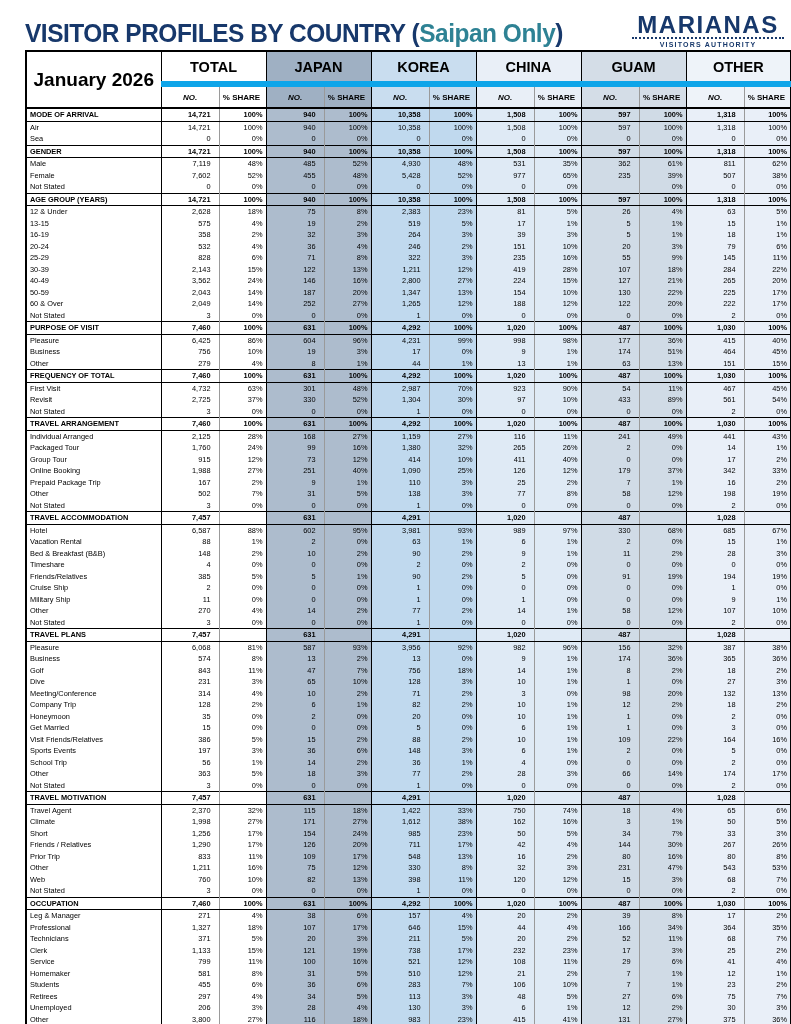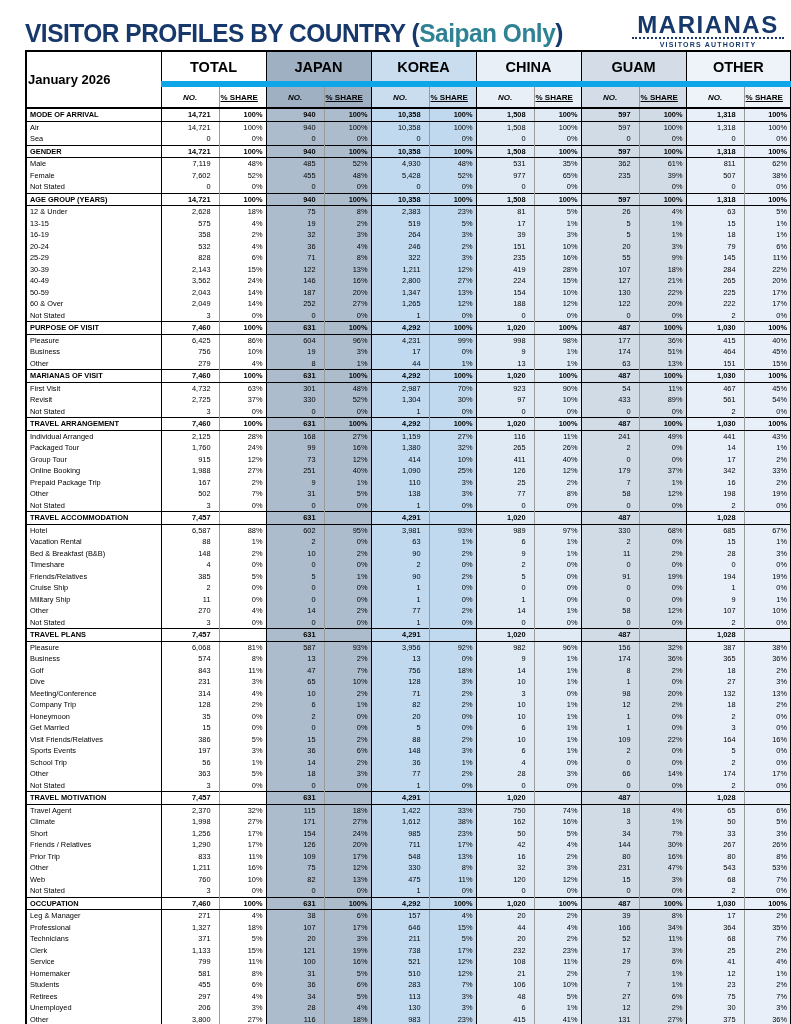--- a/index.html
+++ b/index.html
@@ -32,25 +32,25 @@
   .g3 { background:var(--china); }
   .g4 { background:var(--guam); }
   .g5 { background:var(--other); }
   th.g1, .los-head td.g1 { background:var(--japan_h); }
   th.g2, .los-head td.g2 { background:var(--korea_h); }
   th.g3, .los-head td.g3 { background:var(--china_h); }
   th.g4, .los-head td.g4 { background:var(--guam_h);margin-top:40px; }
   th.g5, .los-head td.g5 { background:var(--other_h); }
 
   
-  th.month { font-size:13px; font-weight:bold; text-align:left; border-right:1.5px solid #000; border-bottom:2px solid #000; }
+  th.month { font-size:19px; font-weight:bold; text-align:center; border-right:1.5px solid #000; border-bottom:2px solid #000; }
   th.ghead { font-size:14.5px; font-weight:bold; text-align:center; height:27px; border-left:1.5px solid #000; border-bottom:6px solid #0ea5e9; }
   th.subhead { font-size:8px; font-weight:bold; height:18px; border-bottom:2px solid #000; }
   th.subhead.no { text-align:center; border-left:1.5px solid #000;font-style:italic; }
-  th.subhead.share { text-align:left; padding-right:3px; border-left:1px solid #9a9a9a;text-decoration:underline; }
+  th.subhead.share { text-align:center; padding-right:3px; border-left:1px solid #9a9a9a; }
 
   
   .data-row td, .section-row td { height:9.4px; line-height:9.5px; font-size:7.4px; }
   td.label { text-align:left; padding-left:3px; }
   td.no { text-align:right; padding-right:8px; border-left:1.5px solid #000; }
   td.share { text-align:right; padding-right:3px; border-left:1px solid #9a9a9a; }
   .section-row td { font-weight:bold; border-top:1.5px solid #000; border-bottom:1px solid #000; }
 </style>
 </head>
 <body>
@@ -430,21 +430,21 @@
           <td class="g2 no">44</td>
           <td class="g2 share">1%</td>
           <td class="g3 no">13</td>
           <td class="g3 share">1%</td>
           <td class="g4 no">63</td>
           <td class="g4 share">13%</td>
           <td class="g5 no">151</td>
           <td class="g5 share">15%</td>
         </tr>
         <tr class="section-row">
-          <td class="label">MARIANAS OF VISIT</td>
+          <td class="label">FREQUENCY OF TOTAL</td>
           <td class="g0 no">7,460</td>
           <td class="g0 share">100%</td>
           <td class="g1 no">631</td>
           <td class="g1 share">100%</td>
           <td class="g2 no">4,292</td>
           <td class="g2 share">100%</td>
           <td class="g3 no">1,020</td>
           <td class="g3 share">100%</td>
           <td class="g4 no">487</td>
           <td class="g4 share">100%</td>
@@ -1080,21 +1080,21 @@
           <td class="g4 share">47%</td>
           <td class="g5 no">543</td>
           <td class="g5 share">53%</td>
         </tr>
         <tr class="data-row">
           <td class="label">Web</td>
           <td class="g0 no">760</td>
           <td class="g0 share">10%</td>
           <td class="g1 no">82</td>
           <td class="g1 share">13%</td>
-          <td class="g2 no">475</td>
+          <td class="g2 no">398</td>
           <td class="g2 share">11%</td>
           <td class="g3 no">120</td>
           <td class="g3 share">12%</td>
           <td class="g4 no">15</td>
           <td class="g4 share">3%</td>
           <td class="g5 no">68</td>
           <td class="g5 share">7%</td>
         </tr>
         <tr class="data-row">
           <td class="label">Not Stated</td>

